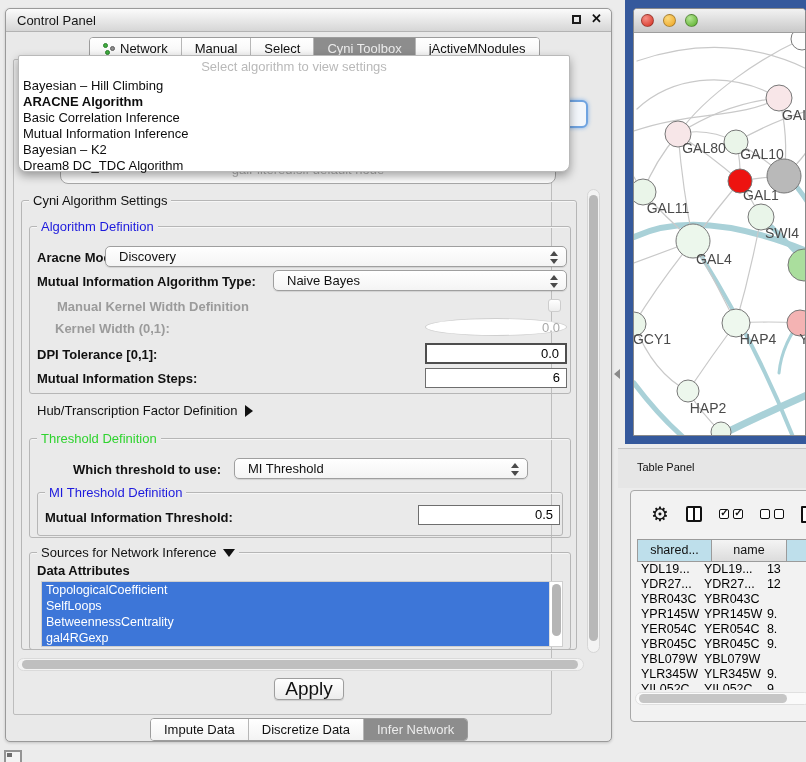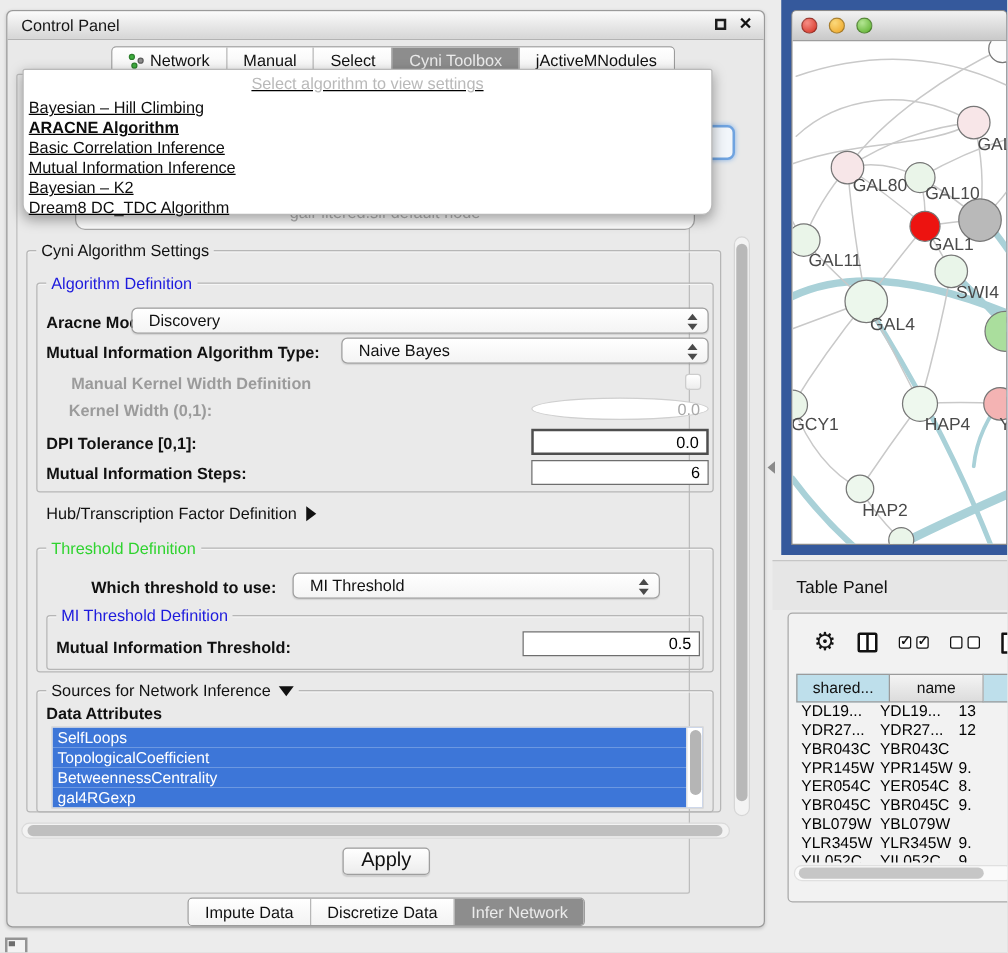--- a/index.html
+++ b/index.html
@@ -70,28 +70,28 @@
 
   .vscroll { position:absolute; left:573px; top:129px; width:13px; height:464px; background:#f3f3f3;
         border:1px solid #d6d6d6; border-radius:7px; }
   .vscroll .thumb { margin:5px auto 0; width:9px; height:446px; background:#b8b8b8; border-radius:5px; }
   .hscroll { position:absolute; left:3px; top:598px; width:567px; height:13px; background:#f3f3f3;
         border:1px solid #dadada; border-radius:7px; }
   .hscroll .thumb { margin:1px 0 0 4px; width:556px; height:9px; background:#bfbfbf; border-radius:5px; }
 
   .apply-btn { position:absolute; left:260px; top:618px; width:70px; height:22px;
         background:linear-gradient(#ffffff,#ececec); border:1px solid #9e9e9e; border-radius:4px;
-        font-size:16px; color:#111; text-align:center; line-height:20px; box-shadow:0 1px 1px rgba(0,0,0,.12); }
+        font-size:19px; color:#111; text-align:center; line-height:20px; box-shadow:0 1px 1px rgba(0,0,0,.12); }
 
   .bottom-tabs { position:absolute; left:144px; top:709px; height:23px; display:flex;
         border:1px solid #9c9c9c; border-radius:4px; overflow:hidden; background:#fff; }
 
   
   .popup { position:absolute; left:18px; top:55px; width:552px; height:117px; background:#fff;
-        border:1px solid #b9b9b9; border-radius:2px 2px 8px 8px; box-shadow:0 4px 10px rgba(0,0,0,.35); z-index:50;text-decoration:underline; }
+        border:1px solid #b9b9b9; border-radius:2px 2px 8px 8px; box-shadow:0 4px 10px rgba(0,0,0,.35); z-index:50; }
   .popup-placeholder { height:22px; line-height:22px; text-align:center; color:#b9b9b9; font-size:13px; }
   .popup-item { height:16px; line-height:16px; font-size:13px; color:#0d0d0d; padding-left:4px; white-space:nowrap; }
   .popup-item.bold { font-weight:bold; }
 
   .frag-combo { position:absolute; left:60px; top:166px; width:496px; height:18px; background:#fdfdfd;
         border:1px solid #a8a8a8; border-radius:0 0 8px 8px; z-index:4; color:#b5b5b5; font-size:13px;
         text-align:center; line-height:6px; overflow:hidden; }
   .frag-blue { position:absolute; left:562px; top:100px; width:26px; height:28px; background:#f2f6fb;
         border:2px solid #6fa3e0; border-radius:6px; box-shadow:0 0 4px #7fb0e8; z-index:4; }
 
@@ -103,21 +103,21 @@
         display:flex; align-items:center; gap:9px; padding-left:7px; }
   .light { width:13px; height:13px; border-radius:50%; border:1px solid rgba(0,0,0,.3); }
   .light.red { background:radial-gradient(circle at 35% 30%, #f68f86, #d42e1f); }
   .light.yellow { background:radial-gradient(circle at 35% 30%, #fbd97c, #eda322); }
   .light.green { background:radial-gradient(circle at 35% 30%, #b4e694, #57ad27); }
   .net-canvas { position:absolute; left:0; top:24px; }
 
   
   .tp-strip { position:absolute; left:618px; top:448px; width:188px; height:40px; background:#e6e6e6;
         border-top:1px solid #c6c6c6; }
-  .tp-title { position:absolute; left:19px; top:12px; font-size:14px; color:#111; }
+  .tp-title { position:absolute; left:19px; top:12px; font-size:11px; color:#111; }
   .tp-panel { position:absolute; left:630px; top:490px; width:184px; height:232px; background:#f2f2f2;
         border:1px solid #a8a8a8; border-radius:4px; overflow:hidden; }
   .tp-toolbar { position:absolute; left:0; top:0; width:100%; height:46px; display:flex; align-items:center; gap:17px; padding-left:20px; }
   .ic-gear::before { content:"⚙"; font-size:20px; color:#141414; line-height:1; }
   .ic-cols { width:18px; height:16px; border:2px solid #111; border-radius:2px; position:relative; background:#fff; }
   .ic-cols::after { content:""; position:absolute; left:50%; top:0; bottom:0; width:2px; background:#111; transform:translateX(-50%); }
   .ic-pair { display:flex; gap:4px; }
   .ic-box { width:10px; height:10px; border:1.6px solid #111; border-radius:2px; position:relative; background:#fff; }
   .ic-box.checked::after { content:"✓"; position:absolute; left:0px; top:-3px; font-size:10px; font-weight:bold; color:#111; }
   .ic-doc { width:13px; height:17px; border:2px solid #111; border-radius:1px; background:#fff; }
@@ -205,22 +205,22 @@
 
       <div class="grp" style="left:15px; top:492px; width:542px; height:98px;">
         <span class="legend">
           <span>Sources for Network Inference</span>
             <span class="tri-down"></span>
         </span>
       </div>
       <span class="lbl" style="left:23px; top:503px;">Data Attributes</span>
       <div class="attr-list" style="left:27px; top:521px; width:522px; height:66px;">
         <div>
+            <div class="attr-row">TopologicalCoefficient</div>
             <div class="attr-row">SelfLoops</div>
-            <div class="attr-row">TopologicalCoefficient</div>
             <div class="attr-row">BetweennessCentrality</div>
             <div class="attr-row">gal4RGexp</div>
           </div>
         <div class="attr-scroll">
             <div class="thumb"></div>
           </div>
       </div>
 
       <div class="vscroll">
           <div class="thumb"></div>

